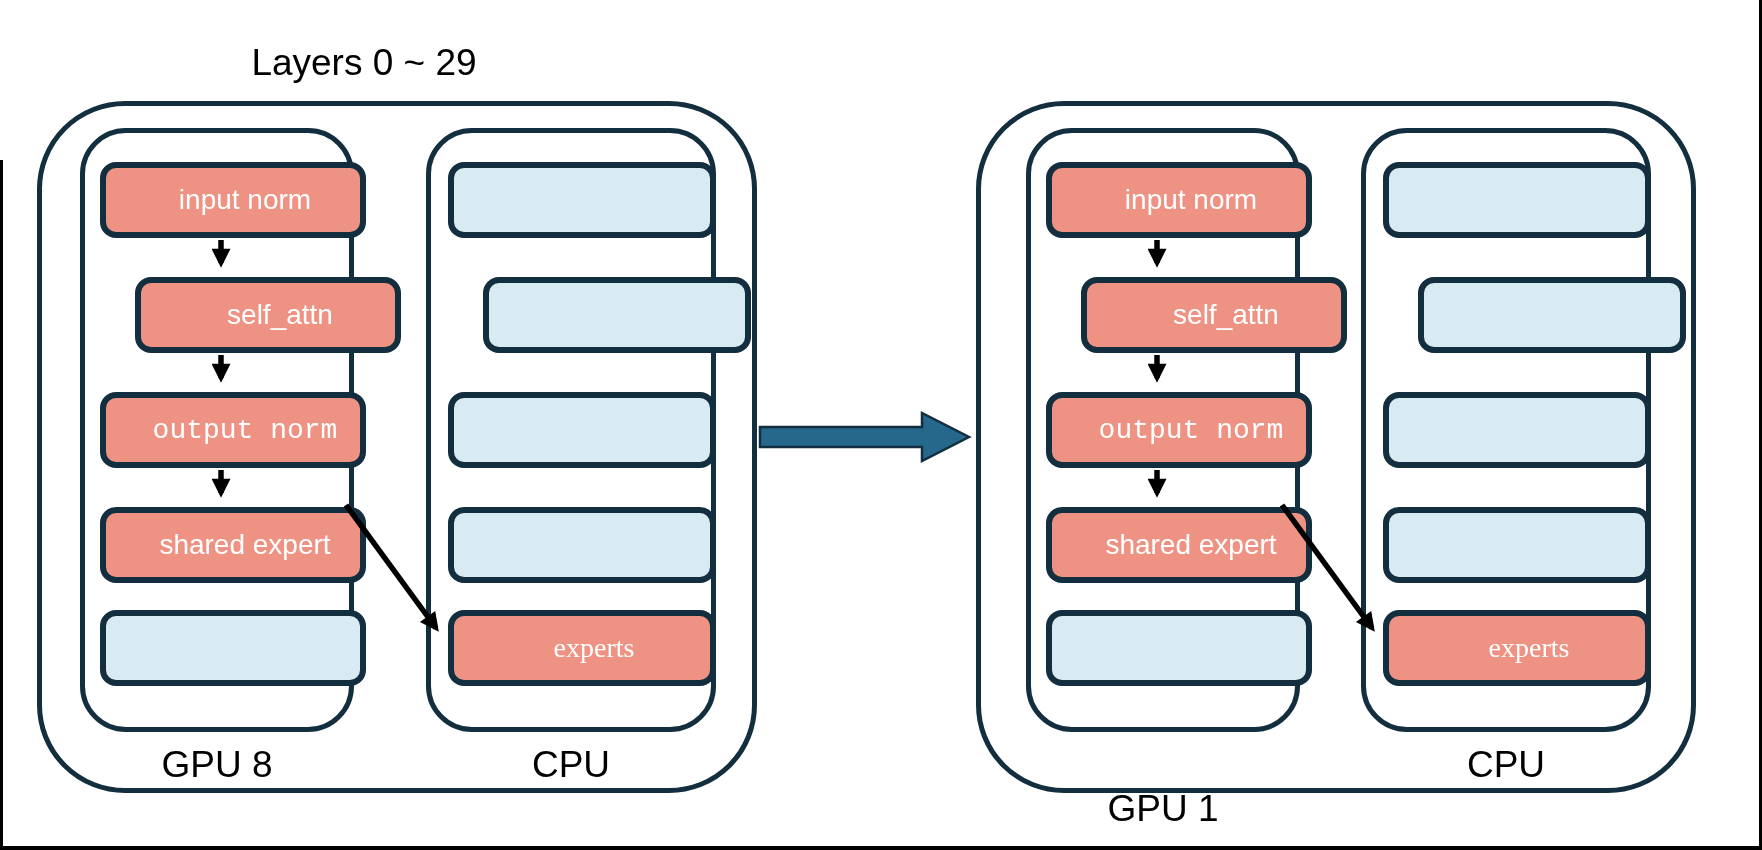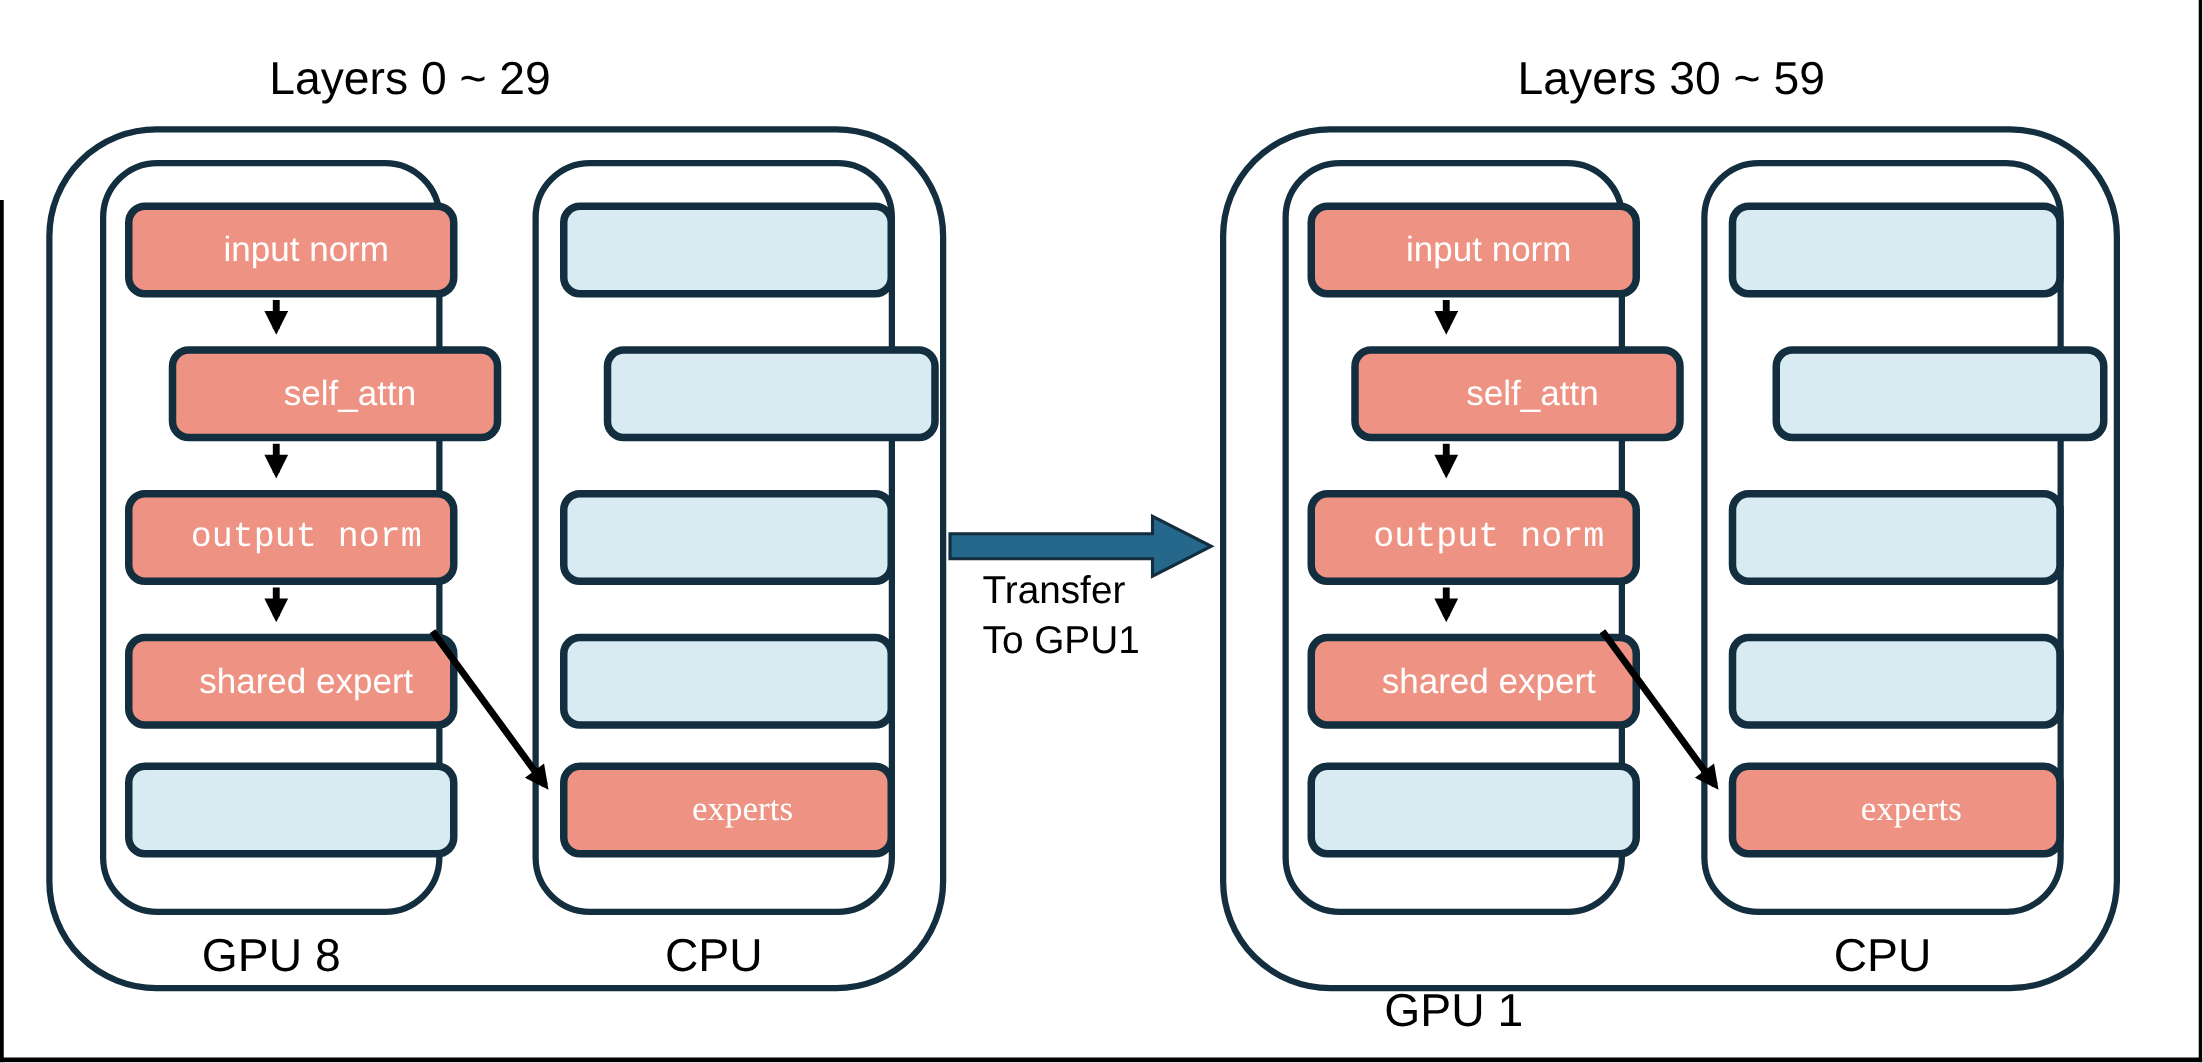--- a/index.html
+++ b/index.html
@@ -10,21 +10,21 @@
   
   .edge{position:absolute;background:#000000;}
   .edge-left{left:0;top:160px;width:3px;height:690px;}
   .edge-right{right:0;top:0;width:3px;height:850px;}
   .edge-bottom{left:0;bottom:0;width:1762px;height:4px;}
 
   .group-title{
     position:absolute;top:42px;transform:translateX(-50%);
     font-size:37px;color:#000;white-space:nowrap;
   }
-  .title-left{left:328px;}
+  .title-left{left:364px;}
   .title-right{left:1337px;}
 
   .machine{
     position:absolute;top:101px;width:710px;height:682px;
     border:5px solid #132e3e;border-radius:88px;background:#ffffff;
   }
   .machine-left{left:37px;}
   .machine-right{left:976px;}
 
   .device-col{
@@ -69,21 +69,20 @@
 </head>
 <body>
 
 <div class="canvas">
 
   <div class="edge edge-left"></div>
   <div class="edge edge-right"></div>
   <div class="edge edge-bottom"></div>
 
   <div class="group-title title-left">Layers 0 ~ 29</div>
-  <div class="group-title title-right">Layers 30 ~ 59</div>
 
   <div class="machine machine-left"></div>
 
   <div class="device-col col-gpu0">
     <div class="slot filled">input norm</div>
     <div class="slot filled">self_attn</div>
     <div class="slot filled">output norm</div>
     <div class="slot filled">shared expert</div>
     <div class="slot empty"></div>
   </div>
@@ -113,24 +112,20 @@
     <div class="slot empty"></div>
     <div class="slot empty"></div>
     <div class="slot empty"></div>
     <div class="slot empty"></div>
     <div class="slot filled">experts</div>
   </div>
 
   <div class="device-label lbl-gpu1">GPU 1</div>
   <div class="device-label lbl-cpu1">CPU</div>
 
-  <div class="transfer-text">
-    <div>Transfer</div>
-    <div>To GPU1</div>
-  </div>
 
   <svg class="arrows" width="1762" height="850" viewBox="0 0 1762 850">
     <defs>
       <marker id="ah" viewBox="0 0 10 10" refX="7.5" refY="5" markerWidth="22" markerHeight="19" orient="auto" markerUnits="userSpaceOnUse">
         <path d="M0,0 L10,5 L0,10 z" fill="#000000"></path>
       </marker>
     </defs>
 
     <g stroke="#000000" stroke-width="5.5" marker-end="url(#ah)">
       <line x1="221" y1="240" x2="221" y2="263"></line>

